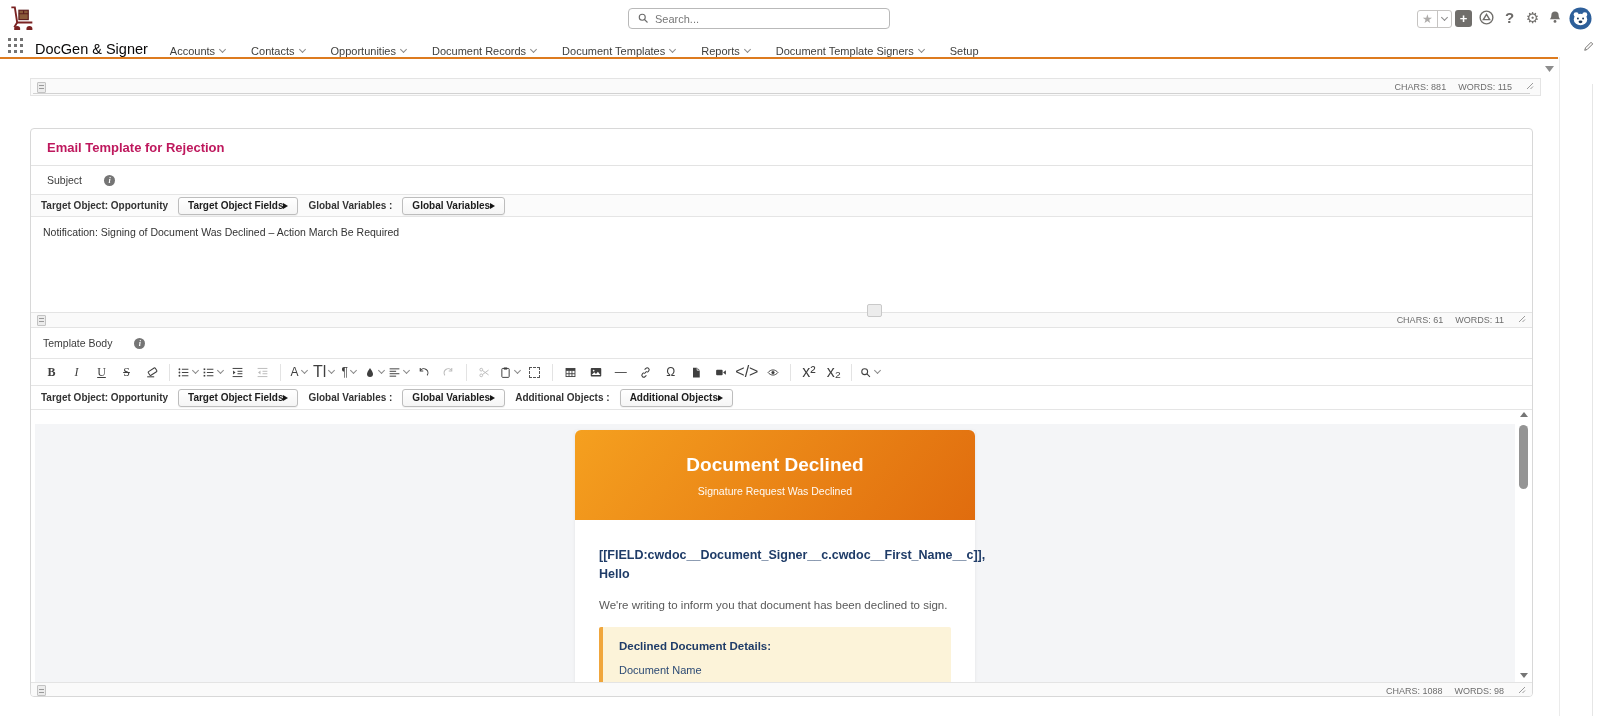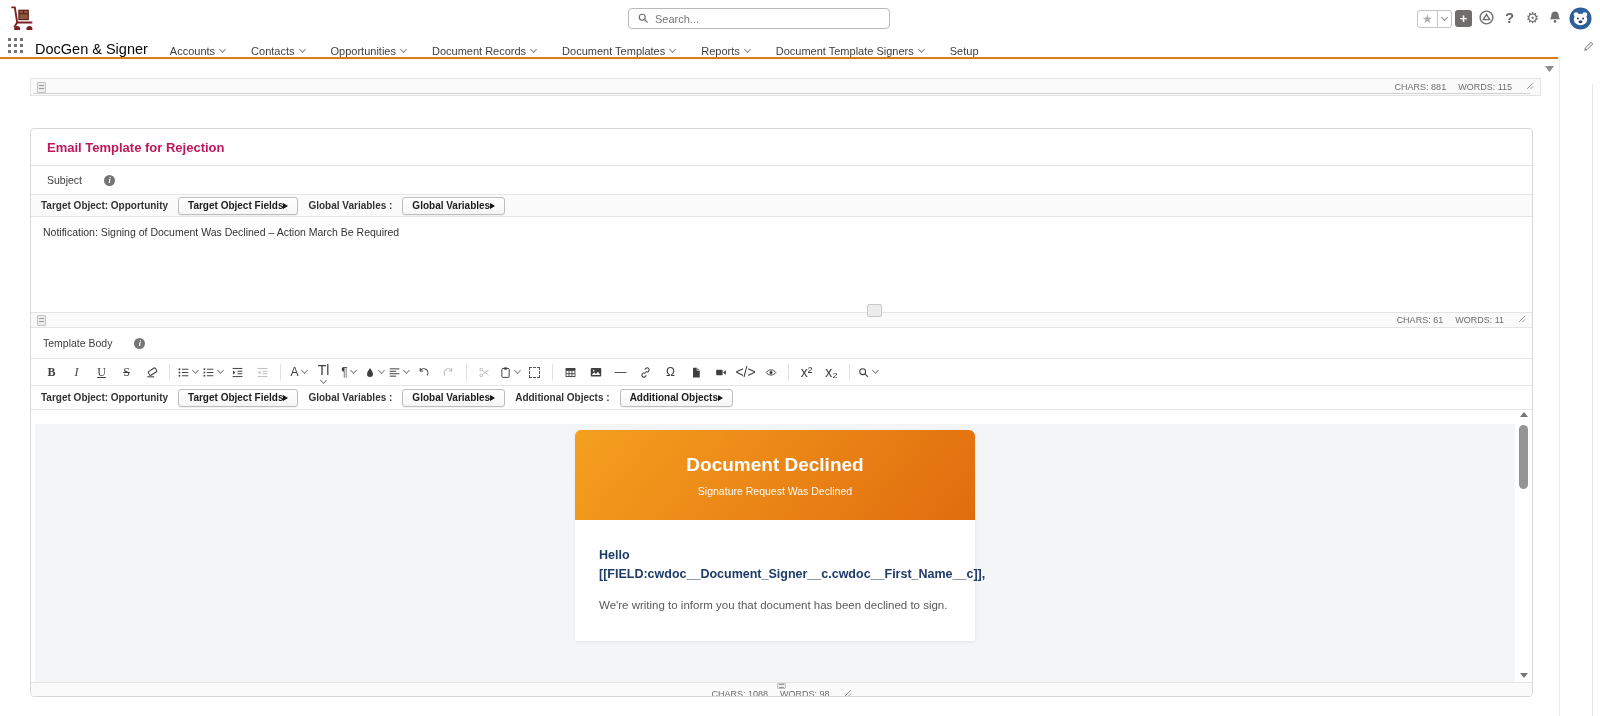--- a/index.html
+++ b/index.html
@@ -84,21 +84,21 @@
            display:flex; align-items:center; padding:0 8px; }
   .tbtn { min-width:25px; height:22px; display:flex; align-items:center; justify-content:center;
           gap:3px; color:#3f3f3f; font-size:12px; cursor:pointer; padding:0 2px; }
   .tbtn svg { display:block; }
   .tbtn.dis { opacity:.35; }
   .tsep { width:1px; height:17px; background:#e3e3e3; margin:0 5px; }
   .g-b { font-weight:bold; font-family:"Liberation Serif","DejaVu Serif",serif; }
   .g-i { font-style:italic; font-family:"Liberation Serif","DejaVu Serif",serif; }
   .g-u { text-decoration:underline; font-family:"Liberation Serif","DejaVu Serif",serif; }
   .g-s { text-decoration:line-through; font-family:"Liberation Serif","DejaVu Serif",serif; }
-  .g-sm { font-size:14px;flex-direction:column; }
+  .g-sm { font-size:16px; }
   .dashed-sq { width:11px; height:11px; border:1.2px dashed #555; }
 
   
   .viewport { height:272px; position:relative; background:#fff; overflow:hidden; }
   .email-bg { position:absolute; left:4px; top:14px; right:17px; bottom:0; background:#f4f5f7; overflow:hidden; }
   .email { width:400px; margin:6px auto 0; box-shadow:0 1px 3px rgba(0,0,0,.08); }
   .email-head { height:90px; border-radius:6px 6px 0 0; text-align:center;
                 background:linear-gradient(130deg,#f5a01f 0%,#e06c0e 100%); }
   .email-head .t1 { padding-top:24px; font-size:19px; font-weight:bold; color:#fff; }
   .email-head .t2 { margin-top:9px; font-size:10.5px; color:rgba(255,255,255,.96); }
@@ -502,35 +502,39 @@
 
   <div class="viewport">
     <div class="email-bg">
       <div class="email">
         <div class="email-head">
           <div class="t1">Document Declined</div>
           <div class="t2">Signature Request Was Declined</div>
         </div>
         <div class="email-body">
           <div class="greet">
+            <div>[[FIELD:cwdoc__Document_Signer__c.cwdoc__First_Name__c]],</div>
             <div>Hello</div>
-            <div>[[FIELD:cwdoc__Document_Signer__c.cwdoc__First_Name__c]],</div>
           </div>
           <div class="para">We're writing to inform you that document has been declined to sign.</div>
+          <div class="detailbox">
+            <div class="dt">Declined Document Details:</div>
+            <div class="df">Document Name</div>
+          </div>
         </div>
       </div>
     </div>
     <div class="vscroll">
       <div class="tri-up"></div>
       <div class="thumb"></div>
       <div class="tri-dn"></div>
     </div>
   </div>
 
-  <div class="sb" style="height:16px; border-bottom:0;flex-direction:column;">
+  <div class="sb" style="height:16px; border-bottom:0;">
     <span class="minitag">
         <i></i>
         <i></i>
       </span>
     <span class="sb-right">
       <span>CHARS: 1088</span>
       <span>WORDS: 98</span>
       <span class="grip">
         <svg width="8" height="8" viewBox="0 0 8 8" stroke="#9a9a9a" stroke-width="1">
             <path d="M7 1 L1 7 M7 4.5 L4.5 7" fill="none"></path>

